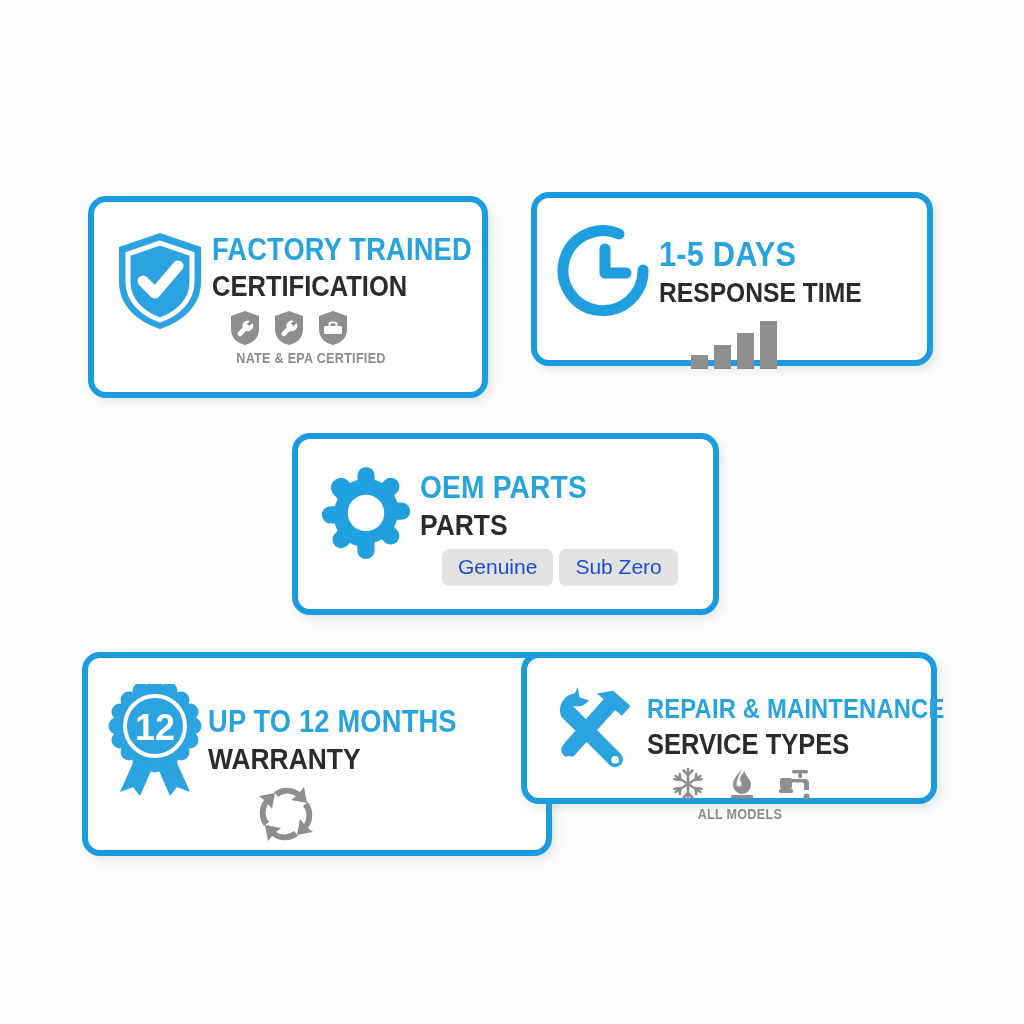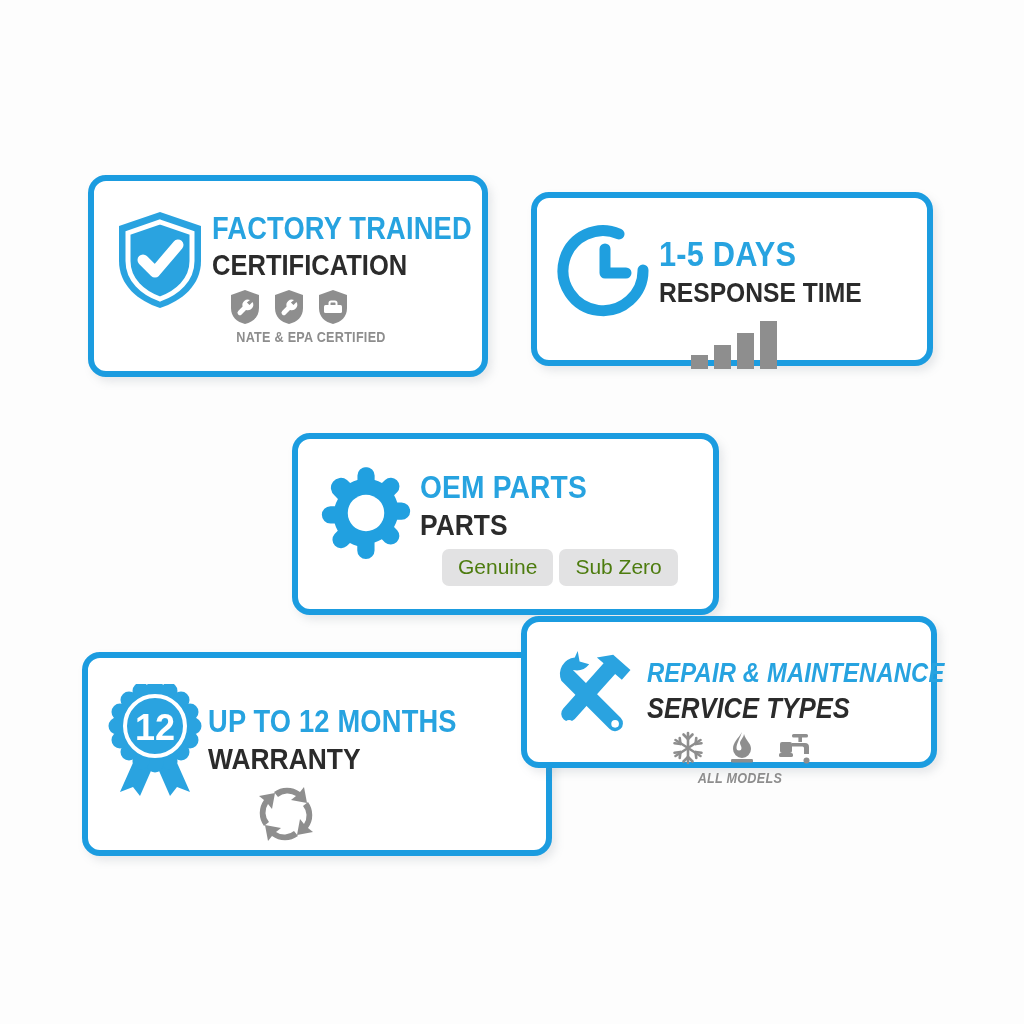--- a/index.html
+++ b/index.html
@@ -78,34 +78,34 @@
   }
 
   
   .acc-row{display:flex;align-items:flex-end;gap:10px;}
 
   
   .pill-row{display:flex;gap:6px;align-items:center;}
   .pill{
     background:#e2e2e3;
     border-radius:7px;
-    color:#4d7c0f;
+    color:#1d4ed8;
     font-size:21px;
     font-weight:400;
     padding:7px 16px 9px;
     line-height:1;
     white-space:nowrap;
   }
 
   
-  #card-certification{left:88px;  top:175px; width:400px; height:202px;justify-content:center;}
+  #card-certification{left:88px;  top:196px; width:400px; height:202px;justify-content:center;}
   #card-response     {left:531px; top:192px; width:402px; height:174px;}
   #card-parts        {left:292px; top:433px; width:427px; height:182px;justify-content:flex-end;}
   #card-warranty     {left:82px;  top:652px; width:470px; height:204px;}
-  #card-service      {left:521px; top:616px; width:416px; height:152px;font-style:italic;}
+  #card-service      {left:521px; top:652px; width:416px; height:152px;}
 
   
   #card-certification .icon-slot{width:104px;margin-top:28px;}
   #card-certification .txt{padding-top:32px;}
   #card-certification .headline{font-size:31px;}
   #card-certification .subtitle{font-size:29px;margin-top:5px;}
   #card-certification .acc-row{margin-top:8px;margin-left:16px;}
   #card-certification .caption{font-size:14px;margin-top:3px;margin-left:16px;}
 
   #card-response .icon-slot{width:108px;margin-top:26px;}

